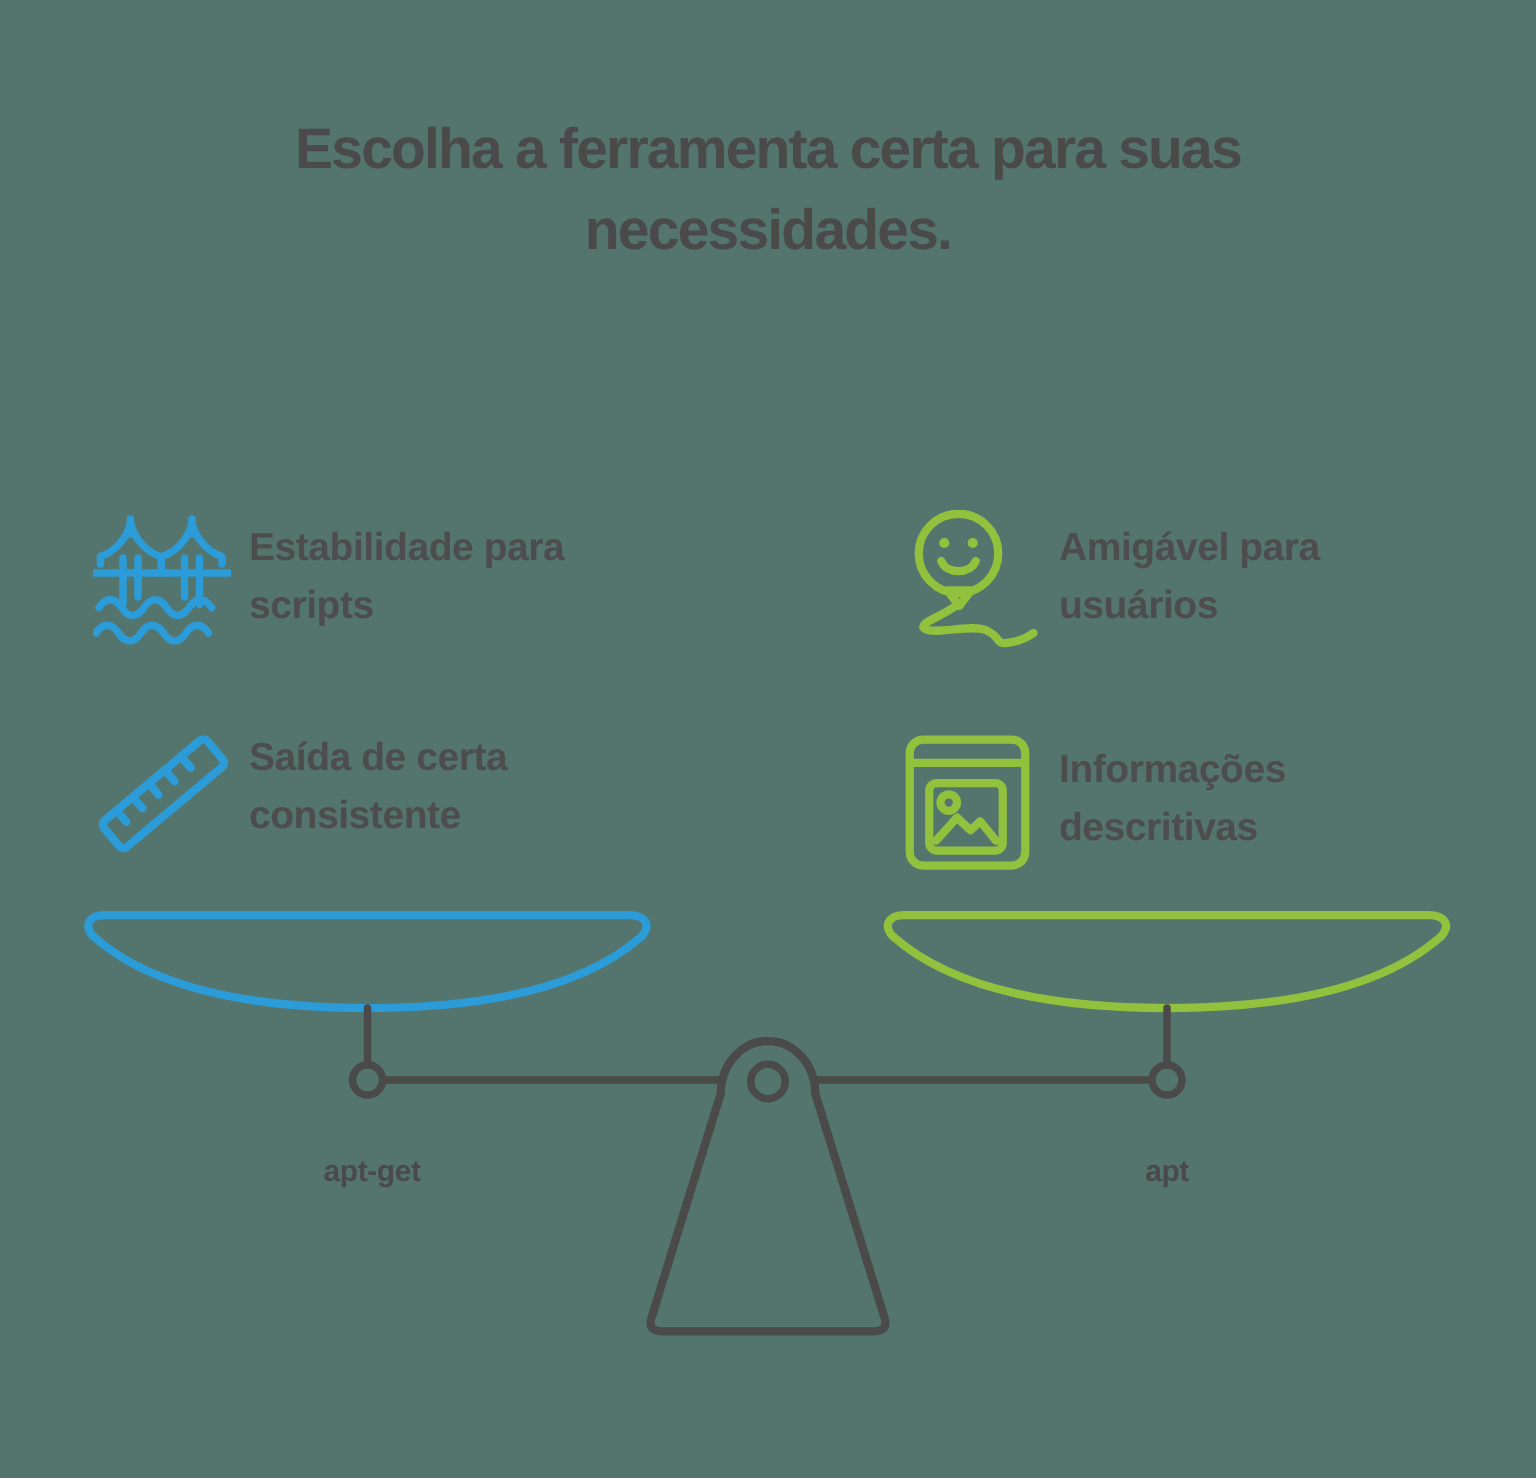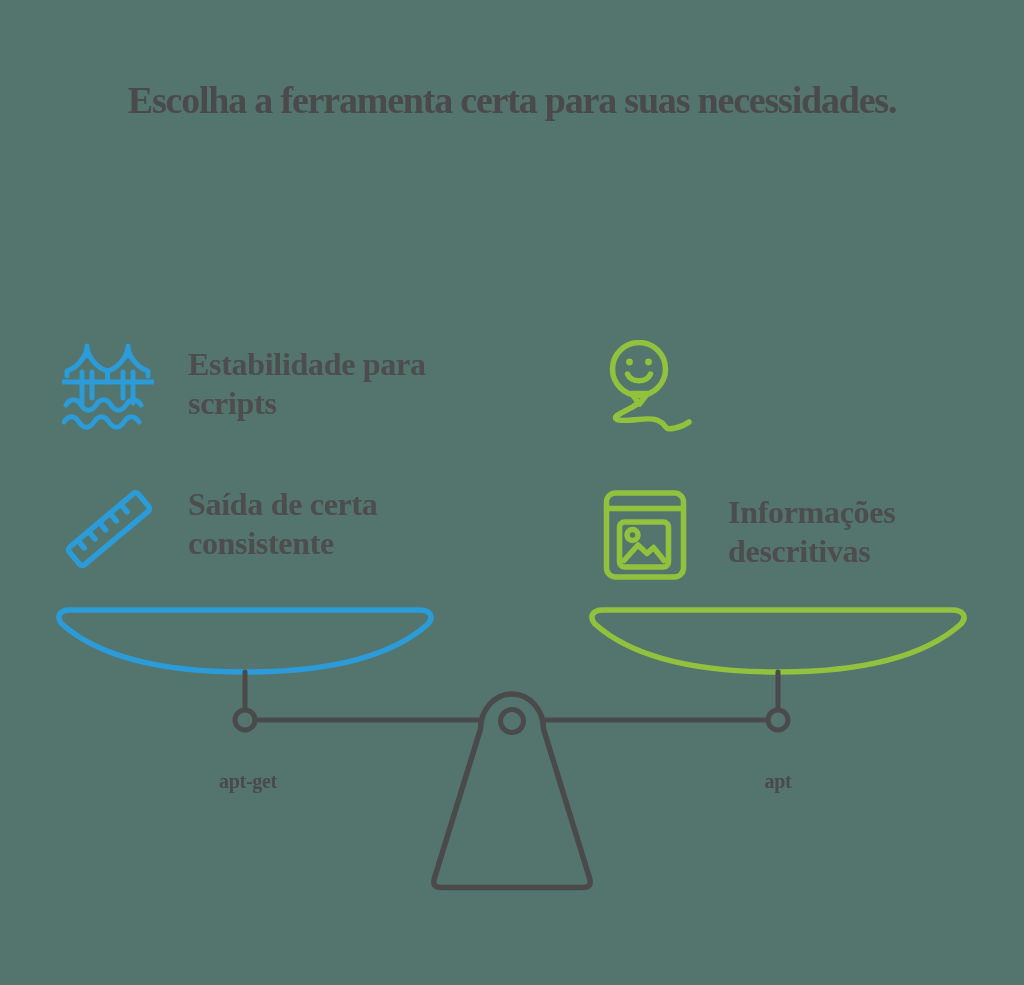--- a/index.html
+++ b/index.html
@@ -9,41 +9,40 @@
     --dark:#4A4A4A;
     --text:#4D4D4D;
   }
   html,body{margin:0;padding:0;}
   body{
     width:1024px;height:985px;
     background:var(--bg);
     font-family:"Liberation Sans", sans-serif;
     overflow:hidden;
   }
-  .canvas{position:relative;width:1024px;height:985px;background:var(--bg);font-family:Liberation Serif, serif;}
+  .canvas{position:relative;width:1024px;height:985px;background:var(--bg);}
 
   .title{
     position:absolute;left:122px;top:74px;width:780px;
     text-align:center;
     font-size:38px;font-weight:bold;letter-spacing:-1.2px;
     line-height:1.42;color:var(--dark);
   }
 
   .feature-row{
     position:absolute;display:flex;align-items:flex-start;
   }
   .feature-row .icon-box{
     width:108px;flex:0 0 108px;display:flex;justify-content:flex-start;
   }
   .feature-label{
     max-width:252px;
-    font-size:32px;font-weight:bold;line-height:39px;
+    font-size:26px;font-weight:bold;line-height:39px;
     color:var(--text);letter-spacing:-0.3px;
     margin-top:7px;
-    margin-left:22px;
   }
   .row-l1{left:58px;top:338px;}
   .row-l2{left:58px;top:478px;}
   .row-r1{left:598px;top:338px;}
   .row-r2{left:598px;top:486px;}
 
   svg{display:block;}
   .stroke-blue{stroke:var(--blue);fill:none;stroke-linecap:round;stroke-linejoin:round;}
   .stroke-green{stroke:var(--green);fill:none;stroke-linecap:round;stroke-linejoin:round;}
   .fill-green{fill:var(--green);stroke:none;}
@@ -114,20 +113,21 @@
           <path d="M25.5 34 C29 43 45 43 48.5 34"></path>
           <path d="M29.5 53.5 L45.5 53.5 L37.5 64 Z"></path>
           <path d="M35 64 C26 71 8 76 15 79.5 C23 83 45 76 55 80 C67 85 60 91 73 88 C78 87 83 85 87 82"></path>
         </g>
         <g class="fill-green">
           <circle cx="27.5" cy="22" r="3.4"></circle>
           <circle cx="46.5" cy="22" r="3.4"></circle>
         </g>
       </svg>
     </div>
+    <div class="feature-label">Amigável para usuários</div>
   </div>
 
   <div class="feature-row row-r2">
     <div class="icon-box">
       <svg width="84" height="92" viewBox="0 0 84 92" style="margin-top:3px;margin-left:5px;">
         <g class="stroke-green" stroke-width="5.5">
           <rect x="3.5" y="4" width="77" height="84" rx="9"></rect>
           <path d="M4 19.5 H80"></path>
           <rect x="16.5" y="33" width="49" height="45" rx="5"></rect>
           <circle cx="29.5" cy="46" r="5.5"></circle>

